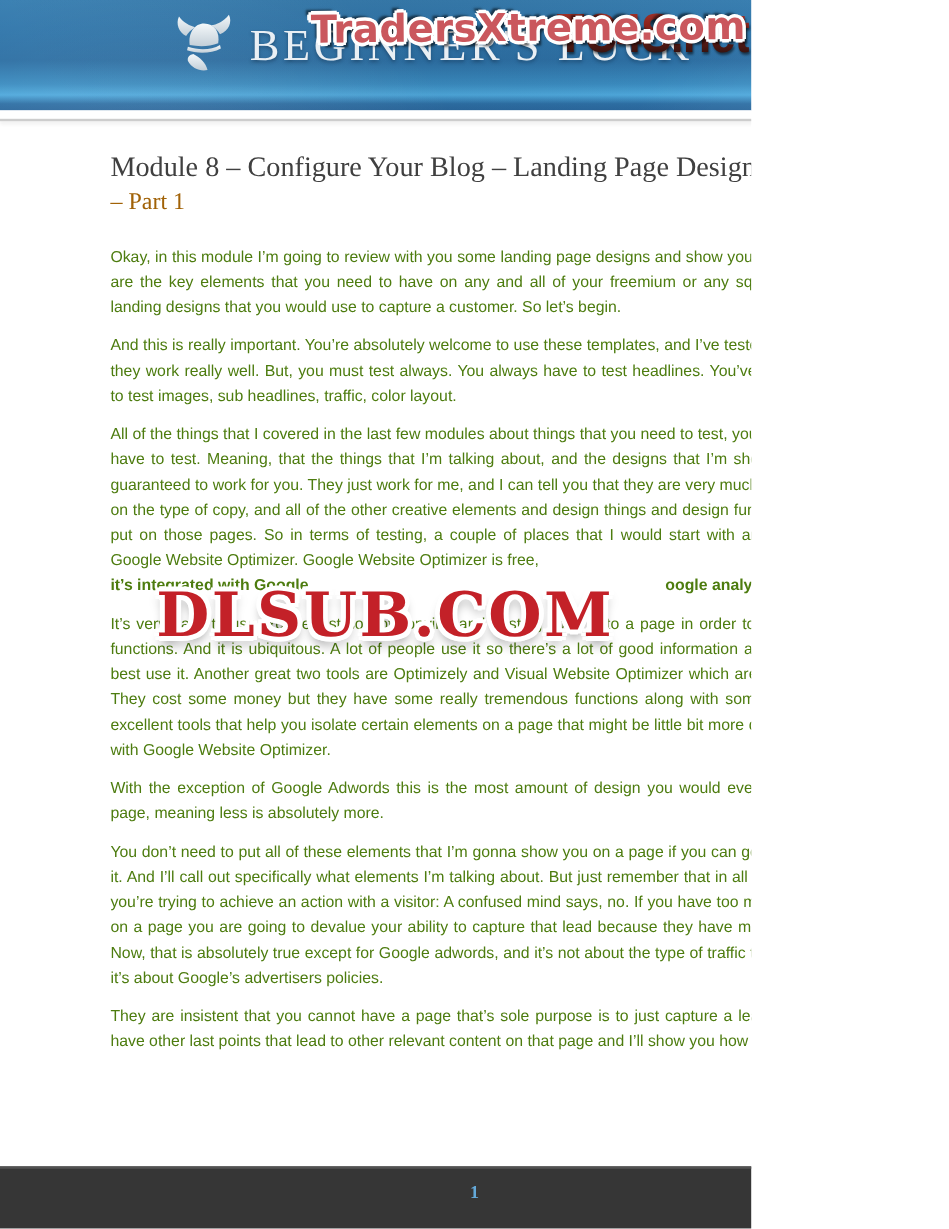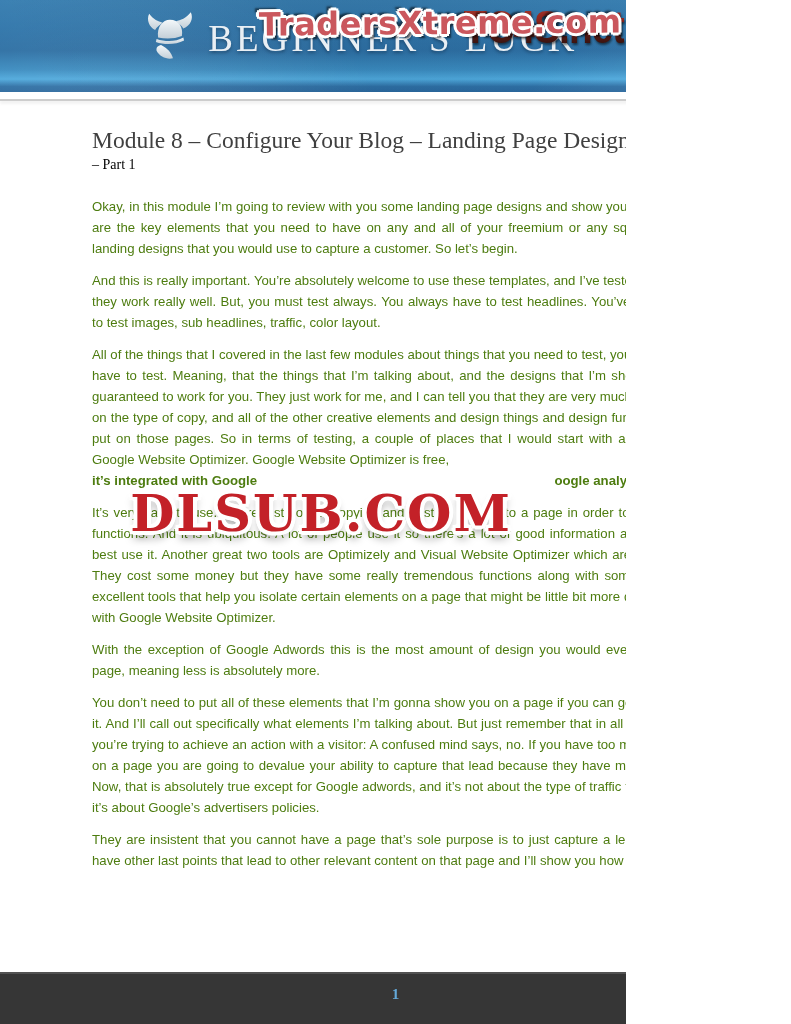--- a/index.html
+++ b/index.html
@@ -45,21 +45,21 @@
   }
 
   
   .content { position:absolute; top:101px; left:92px; width:606px; }
   .doc-title {
     margin:26px 0 0; font-family:"Liberation Serif","DejaVu Serif",serif;
     font-weight:normal; font-size:23.5px; line-height:1.18; color:#404040;
   }
   .doc-subtitle {
     margin:2px 0 0; font-family:"Liberation Serif","DejaVu Serif",serif;
-    font-size:14px; color:#000000;
+    font-size:20px; color:#a16207;
   }
   .doc-body { margin-top:23px; color:#4d7c0f; font-size:13.2px; line-height:21px; }
   .doc-body p { margin:0 0 11px; text-align:justify; }
   .doc-body p.short { text-align:left; }
   .split-line { margin:0 0 11px; text-align:left; white-space:nowrap;font-weight:bold; }
   .gap-spacer { display:inline-block; width:290px; }
 
   
   .wm-center {
     position:absolute; top:483px; left:50%; transform:translateX(-50%) translateX(8px);

